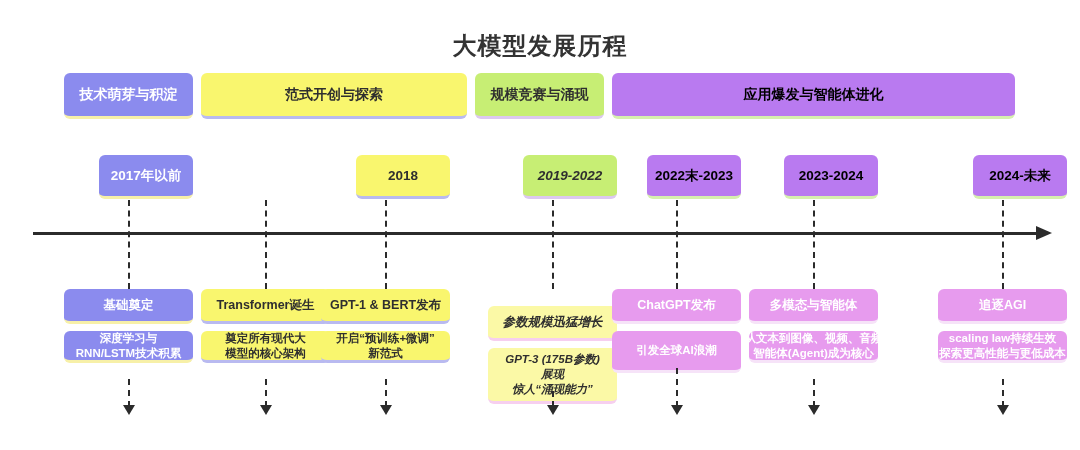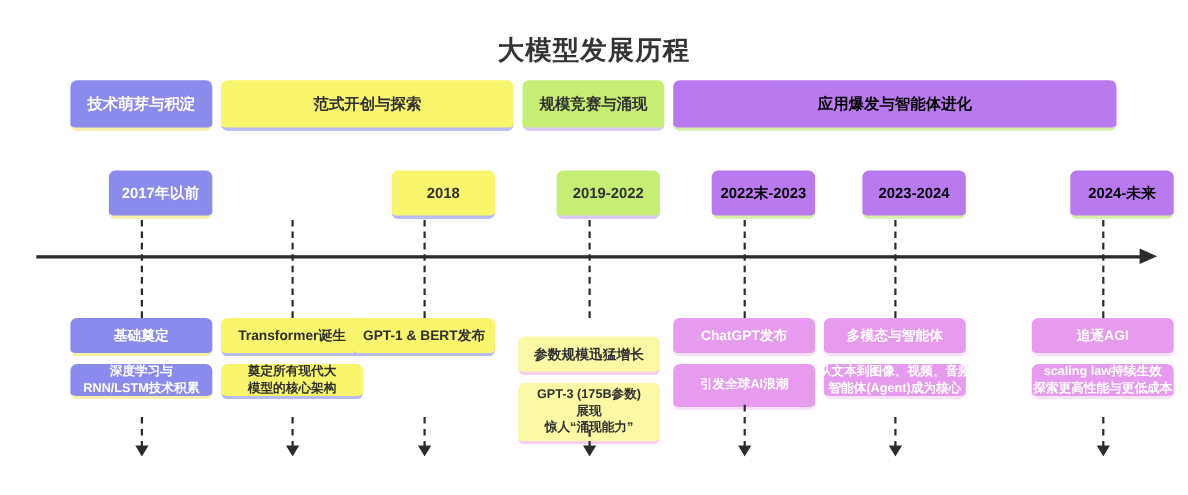--- a/index.html
+++ b/index.html
@@ -31,21 +31,21 @@
   .p4{left:612px;width:403px;}
   .year{top:155px;height:44px;font-size:13.5px;font-weight:700;margin-left:35px;}
   .event{top:289px;height:35px;font-size:12.5px;font-weight:700;}
   .desc{top:331px;font-size:11.5px;font-weight:600;line-height:15px;}
   .desc .ln{white-space:nowrap;}
   .h-l1{height:42px;}
   .h-l2{height:32px;}
   .h-l3{height:56px;}
   
   .col{position:absolute;top:0;width:129px;height:450px;}
-  .c1{left:64px;}  .c2{left:201px;} .c3{left:321px;} .c4{left:471px;}
+  .c1{left:64px;}  .c2{left:201px;} .c3{left:321px;} .c4{left:488px;font-style:italic;}
   .c5{left:612px;} .c6{left:749px;} .c7{left:938px;text-decoration:underline;}
   
   .vdash{
     position:absolute;left:calc(50% - 1px);width:0;
     border-left:2px dashed var(--c-ink);z-index:1;
   }
   .link{top:200px;height:89px;}
   .tail-a{top:379px;height:28px;}
   .tail-b{top:391px;height:16px;}
   .tail-c{top:368px;height:39px;}
@@ -97,20 +97,24 @@
       <div class="ln">模型的核心架构</div>
     </div>
     <div class="vdash tail-a"></div>
     <div class="ahead"></div>
   </div>
 
   <div class="col c3">
     <div class="box year f-yell">2018</div>
     <div class="vdash link"></div>
     <div class="box event f-yell">GPT-1 &amp; BERT发布</div>
+    <div class="box desc h-l2 f-yell">
+      <div class="ln">开启“预训练+微调”</div>
+      <div class="ln">新范式</div>
+    </div>
     <div class="vdash tail-a"></div>
     <div class="ahead"></div>
   </div>
 
   <div class="col c4">
     <div class="box year f-green">2019-2022</div>
     <div class="vdash link"></div>
     <div class="box event f-pyell">参数规模迅猛增长</div>
     <div class="box desc h-l3 f-pyell">
       <div class="ln">GPT-3 (175B参数)</div>

